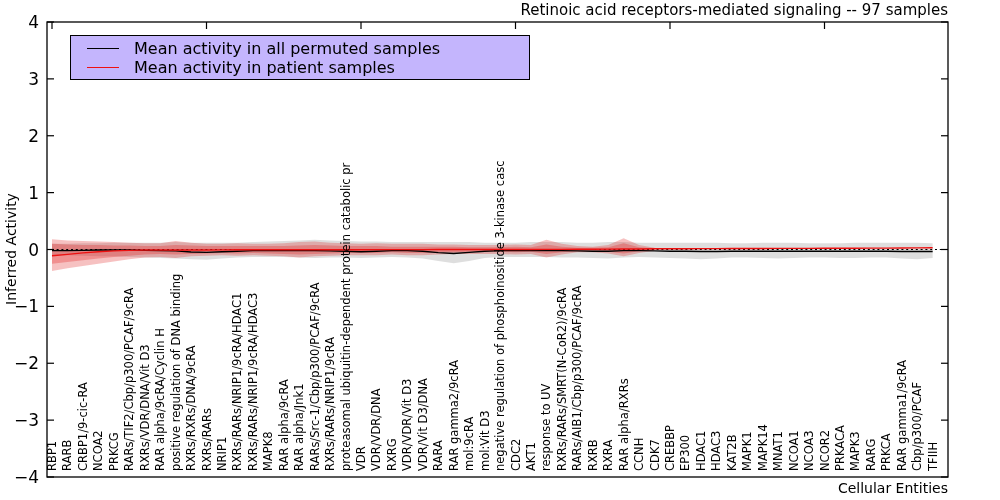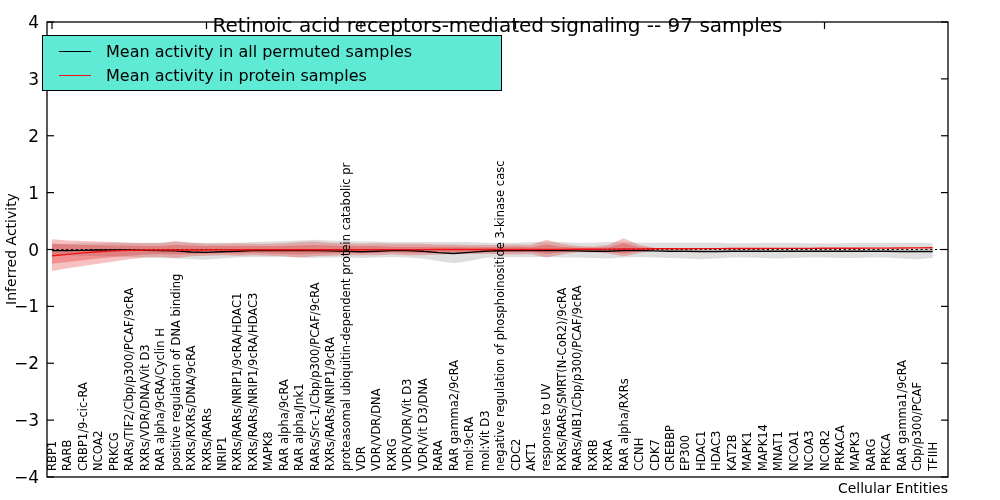--- a/index.html
+++ b/index.html
@@ -1,24 +1,24 @@
 <!DOCTYPE html>
 <html><head>
 <meta charset="utf-8">
 <style>
   html,body{margin:0;padding:0;background:#fff;}
   .stage{position:relative;width:1000px;height:500px;background:#ffffff;overflow:hidden;
          font-family:"DejaVu Sans","Liberation Sans",sans-serif;color:#000;}
   #plot{position:absolute;left:0;top:0;}
   svg text{font-family:"DejaVu Sans","Liberation Sans",sans-serif;fill:#000;}
-  .title{position:absolute;left:47px;width:901px;top:13px;text-align:center;font-size:20px;}
+  .title{position:absolute;left:47px;width:901px;top:1px;text-align:right;font-size:15px;}
   .ylabel{position:absolute;left:-69px;top:241px;width:160px;text-align:center;
           transform:rotate(-90deg);font-size:14px;}
   .xlabel{position:absolute;left:47px;width:901px;top:480px;text-align:right;font-size:14px;}
-  .legend{position:absolute;left:42px;top:35px;width:460px;height:56px;background:#5eead4;
+  .legend{position:absolute;left:70px;top:35px;width:460px;height:45px;background:#c4b5fd;
           border:1.5px solid #000;box-sizing:border-box;display:flex;flex-direction:column;
           justify-content:space-around;padding:3px 0;}
   .legend-row{display:flex;align-items:center;gap:15px;padding-left:16px;font-size:16px;}
   .swatch{width:32px;height:0;border-top:1.7px solid #000;flex:0 0 32px;}
 </style>
 </head>
 <body>
 
 <div class="stage">
   <svg id="plot" width="1000" height="500">
@@ -124,16 +124,16 @@
   <div class="title">Retinoic acid receptors-mediated signaling -- 97 samples</div>
   <div class="ylabel">Inferred Activity</div>
   <div class="xlabel">Cellular Entities</div>
   <div class="legend">
     <div class="legend-row">
       <span class="swatch" style="border-top-color: rgb(0, 0, 0);"></span>
       <span>Mean activity in all permuted samples</span>
     </div>
     <div class="legend-row">
       <span class="swatch" style="border-top-color: rgb(238, 17, 17);"></span>
-      <span>Mean activity in protein samples</span>
+      <span>Mean activity in patient samples</span>
     </div>
   </div>
 </div>
 
 </body></html>

